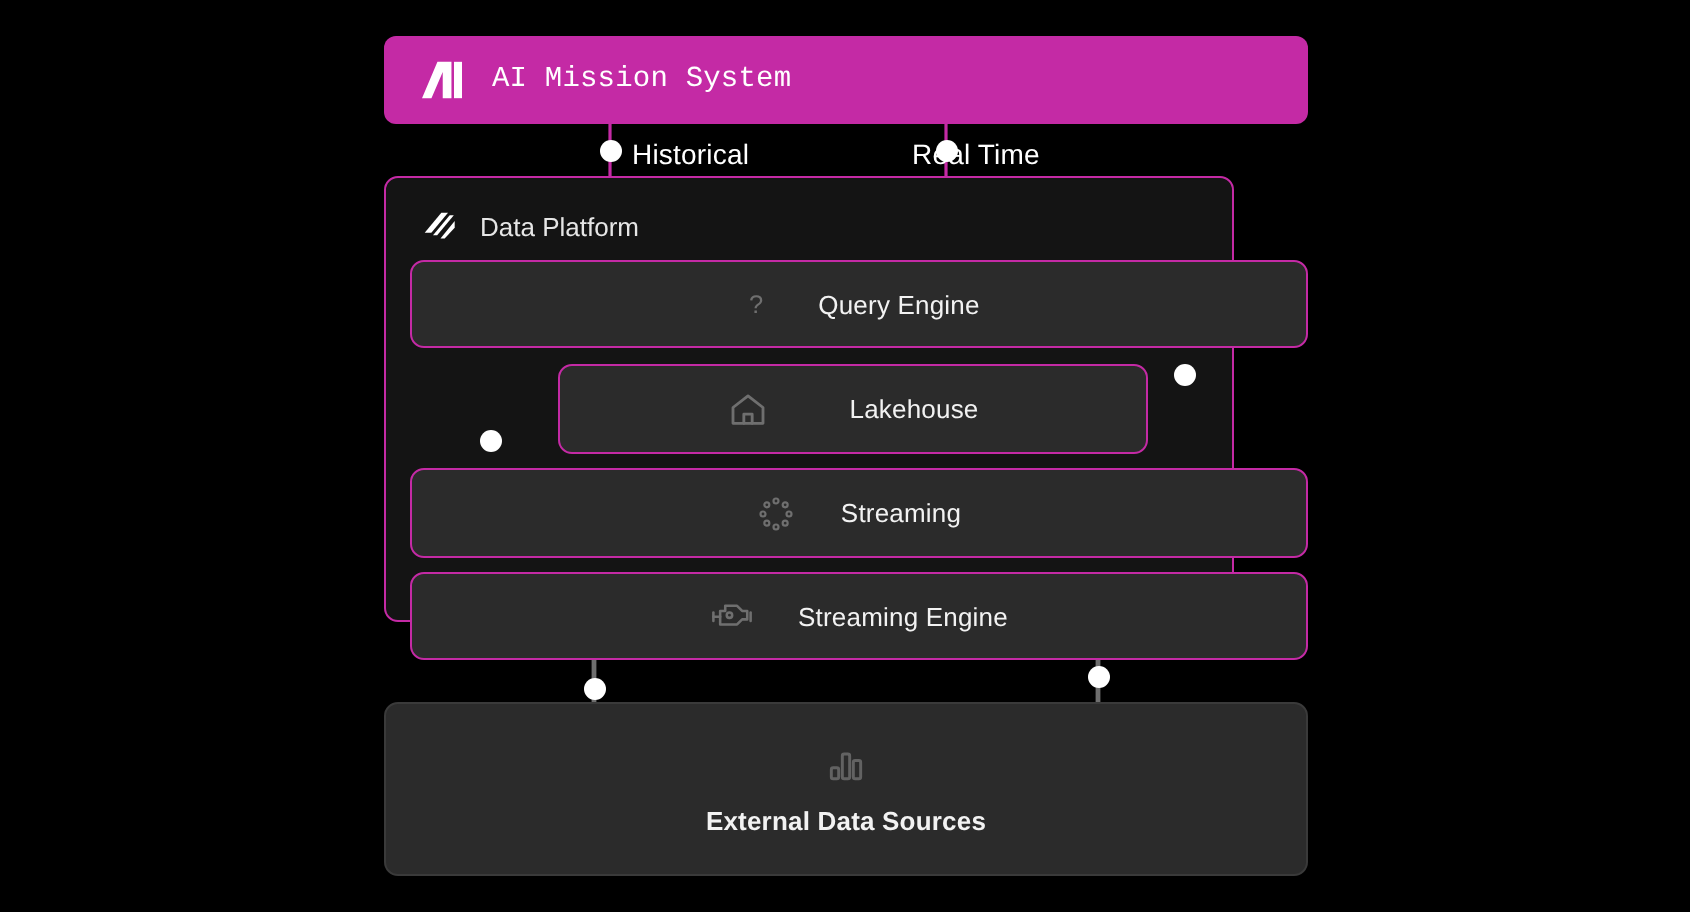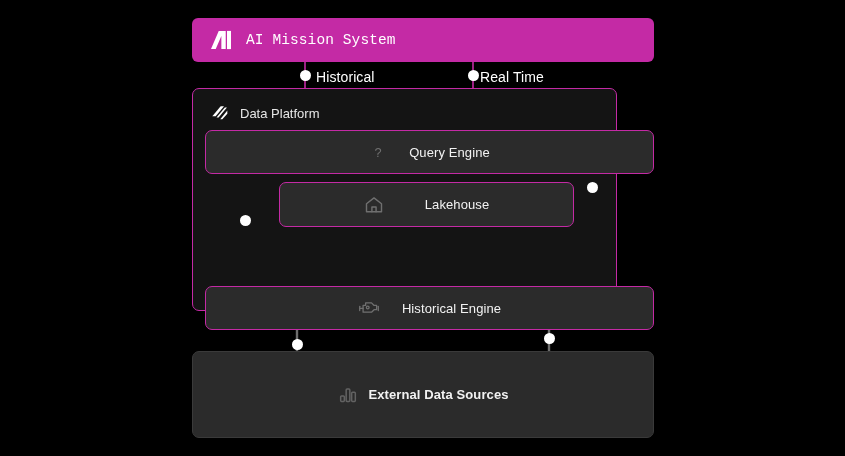--- a/index.html
+++ b/index.html
@@ -65,21 +65,21 @@
   .edge-label {
     position: absolute;
     color: #ffffff;
     font-size: 14px;
     font-weight: normal;
     white-space: nowrap;
     z-index: 7;
     letter-spacing: .1px;
   }
   #label-historical { left: 316px; top: 69px; }
-  #label-realtime   { left: 480px; top: 69px; }
+  #label-realtime   { left: 456px; top: 69px; }
 
   
   #data-platform {
     position: absolute;
     left: 192px;
     top: 88px;
     width: 425px;
     height: 223px;
     background: #141414;
     border: 1.5px solid #C42AA5;
@@ -125,21 +125,21 @@
   #card-external {
     position: absolute;
     left: 192px;
     top: 351px;
     width: 462px;
     height: 87px;
     background: #2B2B2B;
     border: 1px solid #3a3a3a;
     border-radius: 7px;
     display: flex;
-    flex-direction: row;
+    flex-direction: column;
     align-items: center;
     justify-content: center;
     gap: 9px;
     z-index: 4;
   }
   #card-external .ico { opacity: .5; display: block; }
   #ext-label {
     color: #f2f2f2;
     font-size: 13px;
     font-weight: bold;
@@ -209,30 +209,45 @@
   </div>
 
   <div class="card" id="card-lakehouse">
     <svg class="ico" width="20" height="20" viewBox="0 0 24 24" fill="none" stroke="#9a9a9a" stroke-width="1.7" stroke-linecap="round" stroke-linejoin="round">
       <path d="M3 10.5 L12 3.5 L21 10.5 L21 20 L3 20 Z"></path>
       <path d="M9.5 20 L9.5 14.5 L14.5 14.5 L14.5 20"></path>
     </svg>
     <span class="label">Lakehouse</span>
   </div>
 
+  <div class="card" id="card-streaming">
+    <svg class="ico" width="20" height="20" viewBox="0 0 24 24">
+      <g fill="none" stroke="#9a9a9a" stroke-width="1.3">
+        <circle cx="12" cy="4.2" r="1.5"></circle>
+        <circle cx="17.5" cy="6.5" r="1.5"></circle>
+        <circle cx="19.8" cy="12" r="1.5"></circle>
+        <circle cx="17.5" cy="17.5" r="1.5"></circle>
+        <circle cx="12" cy="19.8" r="1.5"></circle>
+        <circle cx="6.5" cy="17.5" r="1.5"></circle>
+        <circle cx="4.2" cy="12" r="1.5"></circle>
+        <circle cx="6.5" cy="6.5" r="1.5"></circle>
+      </g>
+    </svg>
+    <span class="label">Streaming</span>
+  </div>
 
   <div class="card" id="card-ingestion">
     <svg class="ico" width="22" height="20" viewBox="0 0 26 22" fill="none" stroke="#9a9a9a" stroke-width="1.5" stroke-linecap="round" stroke-linejoin="round">
       <path d="M6 8 L6 16 L16 16 L19 13 L22 13 L22 8 L19 8 L16 5 L9 5 L9 8 Z"></path>
       <path d="M2 9 L2 14"></path>
       <path d="M2 11.5 L6 11.5"></path>
       <path d="M24 9 L24 14"></path>
       <circle cx="11.5" cy="10.5" r="1.6"></circle>
     </svg>
-    <span class="label">Historical Engine</span>
+    <span class="label">Streaming Engine</span>
   </div>
 
   <div id="card-external">
     <svg class="ico" width="22" height="22" viewBox="0 0 24 24" fill="none" stroke="#9a9a9a" stroke-width="1.6" stroke-linecap="round">
       <rect x="4" y="13" width="4" height="6" rx="1"></rect>
       <rect x="10" y="5.5" width="4" height="13.5" rx="1"></rect>
       <rect x="16" y="9" width="4" height="10" rx="1"></rect>
     </svg>
     <span id="ext-label">External Data Sources</span>
   </div>

